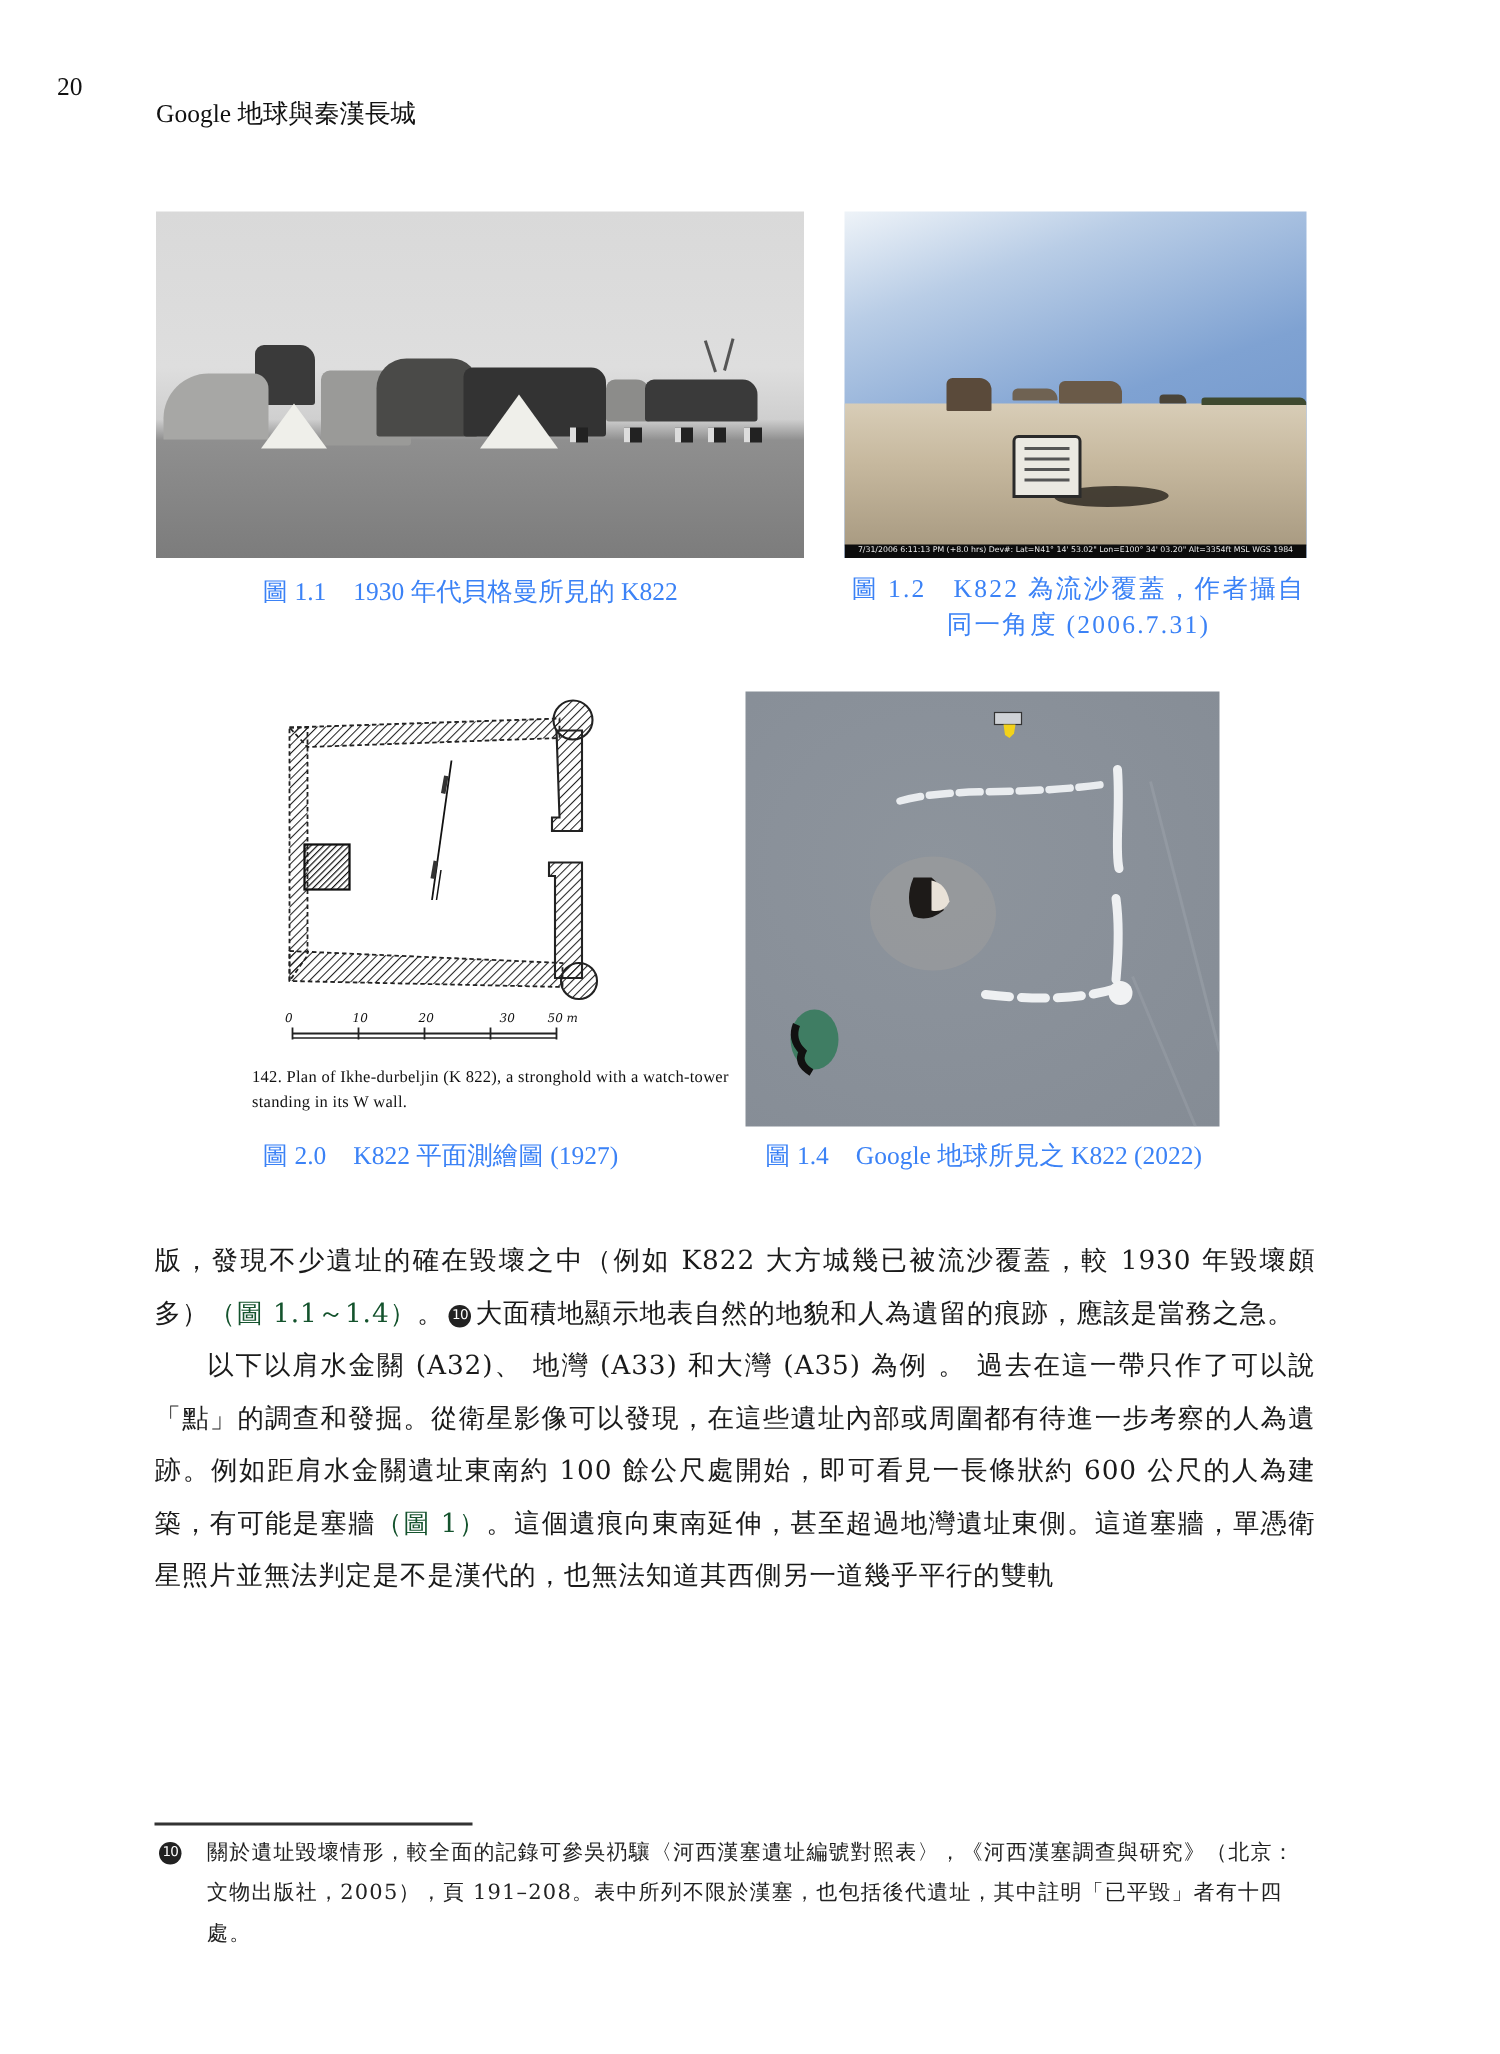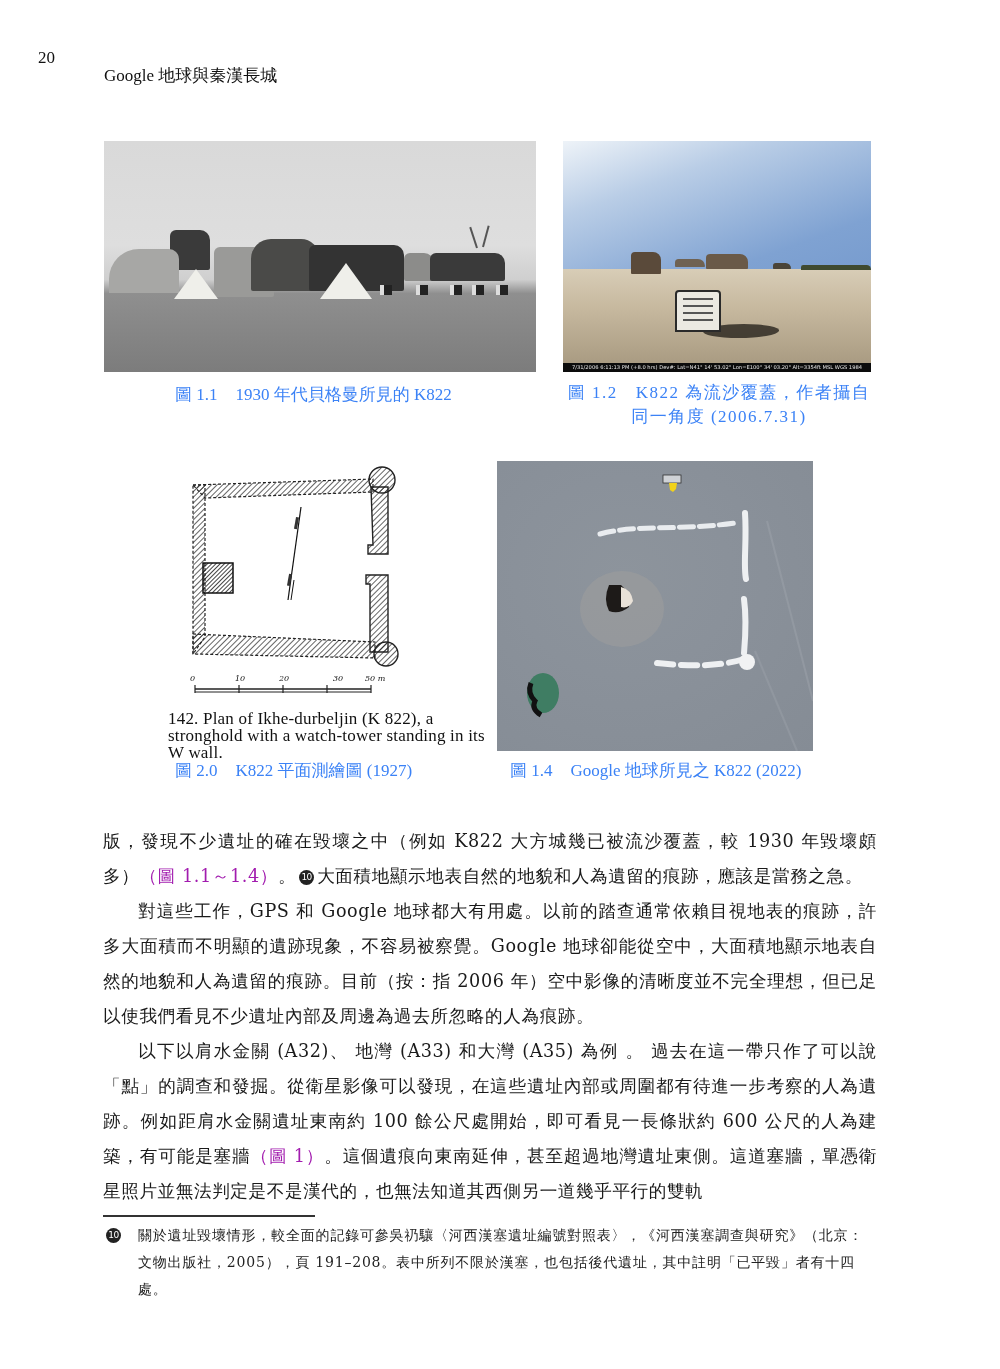--- a/index.html
+++ b/index.html
@@ -40,42 +40,42 @@
   #fig2 .shadow { position: absolute; left: 140px; top: 183px; width: 76px; height: 14px; background: rgba(30,25,20,0.75);
     border-radius: 50% 50% 50% 50%; transform: skewX(-20deg); }
   #fig2 .stamp { position: absolute; left: 0; right: 0; bottom: 0; height: 9px; background: #0c0c0c;
     color: #e8e8e8; font-family: "DejaVu Sans", sans-serif; font-size: 5.2px; line-height: 9px; text-align: center;
     white-space: nowrap; overflow: hidden; }
 
   
   #fig3 { left: 160px; top: 462px; width: 320px; height: 290px; }
   #fig3 svg { position: absolute; left: 0; top: 0; }
   .plan-caption { position: absolute; left: 8px; top: 248px; width: 320px;
-    font-family: "Liberation Serif", "DejaVu Serif", serif; font-size: 17px; line-height: 17px; color: #111; letter-spacing: 0.2px; }
+    font-family: "Liberation Serif", "DejaVu Serif", serif; font-size: 11px; line-height: 17px; color: #111; letter-spacing: 0.2px; }
 
   
   #fig4 { left: 497px; top: 461px; width: 316px; height: 290px;
     background: radial-gradient(ellipse at 40% 40%, #8d949c 0%, #8a919a 40%, #858c95 100%); }
 
   .caption {
     position: absolute; font-family: "Liberation Serif", "DejaVu Serif", serif;
     font-size: 17px; line-height: 24px; color: #3b82f6; white-space: nowrap;
   }
   .caption .num { margin-right: 18px; }
   .caption.wrap { white-space: normal; letter-spacing: 1.5px; }
 
   .body-text {
     position: absolute; left: 103px; width: 774px;
     font-family: "DejaVu Serif", "Liberation Serif", serif;
     font-size: 17.6px; line-height: 35px; color: #1a1a1a; letter-spacing: 0.6px;
     text-align: justify;
   }
   .para { margin: 0; }
   .para.indent { text-indent: 2em; }
-  .ref { color: #a21caf; }
+  .ref { color: #14532d; }
   .note-mark {
     display: inline-block; width: 15px; height: 15px; border-radius: 50%; background: #222; color: #fff;
     font-family: "DejaVu Sans", sans-serif; font-size: 9px; line-height: 15px; text-align: center;
     text-indent: 0; vertical-align: 2px; margin: 0 3px; letter-spacing: -0.5px;
   }
 
   .footnote-rule { position: absolute; left: 103px; top: 1215px; width: 212px; height: 2px; background: #333; }
   .footnote {
     position: absolute; left: 103px; top: 1222px; width: 774px;
     font-family: "DejaVu Serif", "Liberation Serif", serif; font-size: 14px; line-height: 27px; color: #222;
@@ -204,21 +204,20 @@
     <rect x="166" y="14" width="18" height="8" fill="#cfd2d6" stroke="#333" stroke-width="0.8"></rect>
     <path d="M172,22 l8,0 l-1,6 l-3,3 l-3,-2 Z" fill="#f2d21a"></path>
   </svg>
 </div>
 <div class="caption" style="left:498px;top:759px;margin-left:12px;">
   <span class="num">圖 1.4</span><span>Google 地球所見之 K822 (2022)</span>
 </div>
 
 <div class="body-text" style="top:824px;">
   <p class="para"><span>版，發現不少遺址的確在毀壞之中（例如 K822 大方城幾已被流沙覆蓋，較 1930 年毀壞頗多）</span><span class="ref">（圖 1.1～1.4）</span><span>。</span><span class="note-mark">10</span><span>大面積地顯示地表自然的地貌和人為遺留的痕跡，應該是當務之急。</span></p>
-  <p class="para indent">對這些工作，GPS 和 Google 地球都大有用處。以前的踏查通常依賴目視地表的痕跡，許多大面積而不明顯的遺跡現象，不容易被察覺。Google 地球卻能從空中，大面積地顯示地表自然的地貌和人為遺留的痕跡。目前（按：指 2006 年）空中影像的清晰度並不完全理想，但已足以使我們看見不少遺址內部及周邊為過去所忽略的人為痕跡。</p>
   <p class="para indent"><span>以下以肩水金關 (A32)、 地灣 (A33) 和大灣 (A35) 為例 。 過去在這一帶只作了可以說「點」的調查和發掘。從衛星影像可以發現，在這些遺址內部或周圍都有待進一步考察的人為遺跡。例如距肩水金關遺址東南約 100 餘公尺處開始，即可看見一長條狀約 600 公尺的人為建築，有可能是塞牆</span><span class="ref">（圖 1）</span><span>。這個遺痕向東南延伸，甚至超過地灣遺址東側。這道塞牆，單憑衛星照片並無法判定是不是漢代的，也無法知道其西側另一道幾乎平行的雙軌</span></p>
 </div>
 
 <div class="footnote-rule"></div>
 <div class="footnote">
   <span class="note-mark fn-mark">10</span>
   <div class="fn-body">關於遺址毀壞情形，較全面的記錄可參吳礽驤〈河西漢塞遺址編號對照表〉，《河西漢塞調查與研究》（北京：文物出版社，2005），頁 191–208。表中所列不限於漢塞，也包括後代遺址，其中註明「已平毀」者有十四處。</div>
 </div>
 
 </body></html>

